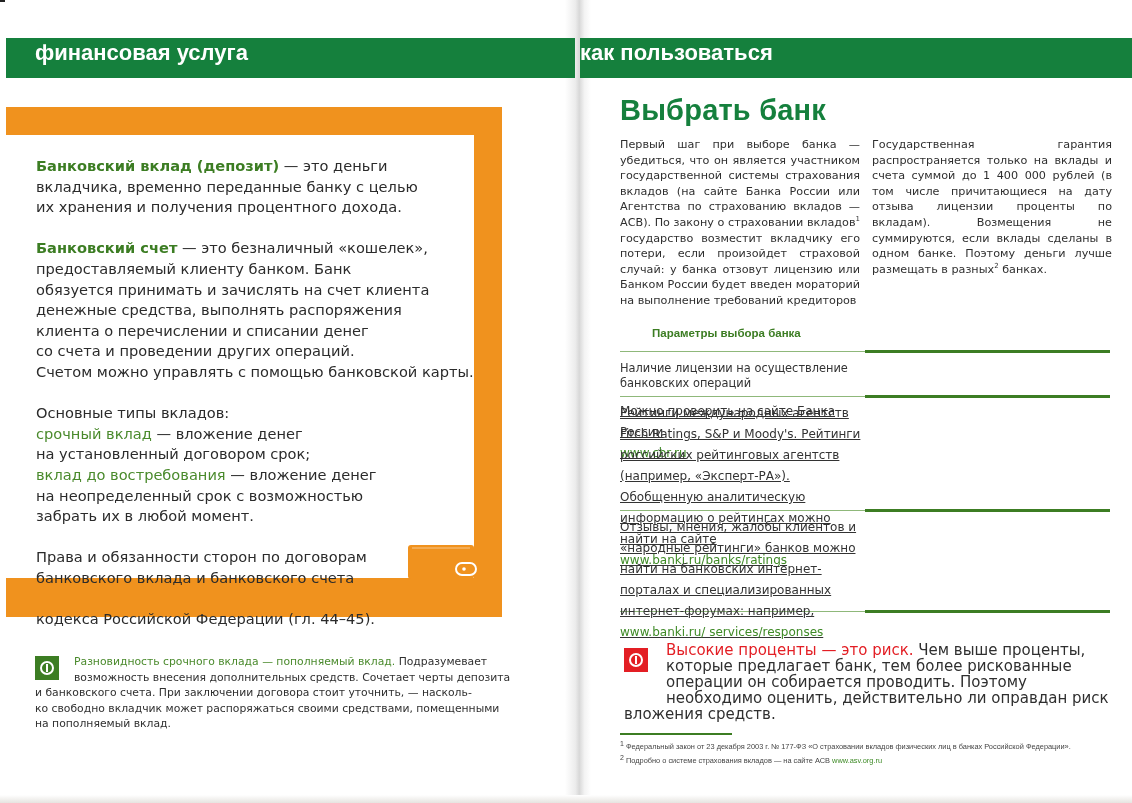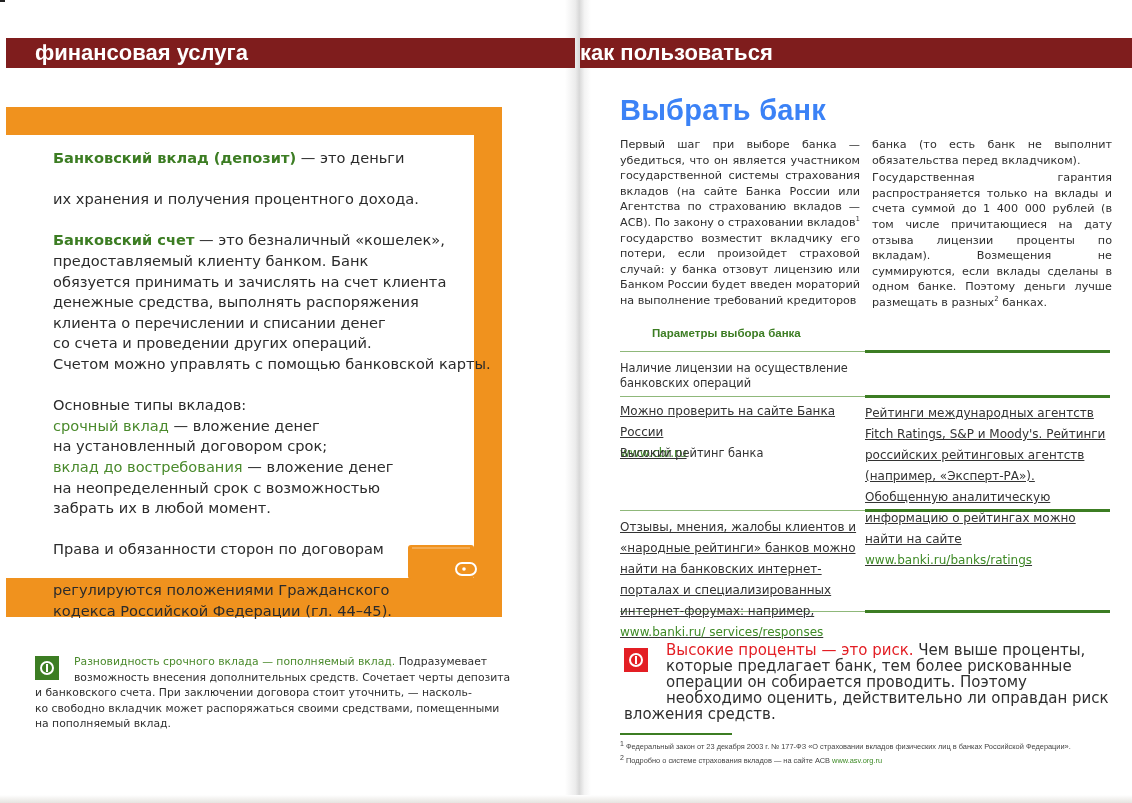--- a/index.html
+++ b/index.html
@@ -9,54 +9,54 @@
   
   .page { position: absolute; top: 0; height: 803px; background: #fff; }
   .page-left { left: 0; width: 575px; }
   .page-right { left: 580px; width: 552px; }
   .fold { position: absolute; left: 565px; top: 0; width: 26px; height: 803px;
           background: linear-gradient(to right, #fff 0%, #ececec 40%, #d8d8d8 55%, #f3f3f3 75%, #fff 100%); }
   .bottom-edge { position: absolute; left: 0; bottom: 0; width: 1132px; height: 8px;
           background: linear-gradient(to bottom, #fff, #e6e4e0); }
 
   
-  .section-bar { position: absolute; top: 38px; height: 30px; background: #7f1d1d; color: #fff;
+  .section-bar { position: absolute; top: 38px; height: 40px; background: #15803d; color: #fff;
                  font-family: "Liberation Sans", sans-serif; font-weight: bold; font-size: 22px;
                  line-height: 30px; }
   .bar-left { left: 6px; width: 569px; padding-left: 29px; }
   .bar-right { left: 580px; width: 552px; }
 
   
   .orange-top { position: absolute; left: 6px; top: 107px; width: 468px; height: 28px; background: #f0921e; }
   .orange-right { position: absolute; left: 474px; top: 107px; width: 28px; height: 510px; background: #f0921e; }
   .orange-bottom { position: absolute; left: 6px; top: 578px; width: 496px; height: 39px; background: #f0921e; }
 
   .wallet { position: absolute; left: 408px; top: 545px; width: 70px; height: 34px; }
 
-  .left-body { position: absolute; left: 36px; top: 148px; width: 440px;
-               font-family: "DejaVu Sans", sans-serif; font-size: 14.6px; line-height: 20.6px; color: #2b2b2b; margin-left: 17px; }
+  .left-body { position: absolute; left: 36px; top: 156px; width: 440px;
+               font-family: "DejaVu Sans", sans-serif; font-size: 14.6px; line-height: 20.6px; color: #2b2b2b; }
   .left-body p { margin-bottom: 20.6px; }
   .green-bold { color: #3c7d23; font-weight: bold; }
   .green { color: #4a8a2c; }
 
   
   .note-left { position: absolute; left: 35px; top: 654px; width: 480px;
                font-size: 10.8px; line-height: 15.6px; color: #2f2f2f; }
   .info-icon { float: left; width: 24px; height: 24px; margin: 2px 15px 4px 0;
                display: flex; align-items: center; justify-content: center; }
   .info-icon.green-bg { background: #3c7d23; }
   .info-icon.red-bg { background: #e31e24; }
   .info-icon .ring { width: 14px; height: 14px; border: 2px solid #fff; border-radius: 50%;
                      display: flex; align-items: center; justify-content: center; }
   .info-icon .ring span { display: block; width: 2px; height: 8px; background: #fff; }
   .note-left .lead { color: #4a8a2c; }
 
   
   .page-title { position: absolute; left: 620px; top: 94px; font-family: "Liberation Sans", sans-serif;
-                font-weight: bold; font-size: 29px; color: #3b82f6; letter-spacing: 0.2px; }
+                font-weight: bold; font-size: 29px; color: #15803d; letter-spacing: 0.2px; }
   .col { position: absolute; top: 137px; width: 240px; font-size: 11.2px; line-height: 15.6px;
          color: #2f2f2f; text-align: justify; }
   .col-1 { left: 620px; }
   .col-2 { left: 872px; }
   .col p + p { margin-top: 2px; }
   sup { font-size: 7px; vertical-align: super; line-height: 0; }
 
   .params-title { position: absolute; left: 620px; top: 327px; font-family: "Liberation Sans", sans-serif;
                   font-weight: bold; font-size: 11.5px; color: #3c7d23; padding-left: 32px; }
   .params-table { position: absolute; left: 620px; top: 351px; width: 490px; }
@@ -102,21 +102,21 @@
 <svg class="wallet" viewBox="0 0 70 34">
   <rect x="0" y="0" width="66" height="34" rx="3" fill="#f0921e"></rect>
   <line x1="4" y1="3" x2="62" y2="3" stroke="#fff" stroke-width="0.8" opacity="0.6"></line>
   <rect x="48" y="18" width="20" height="12" rx="6" fill="#f0921e" stroke="#fff" stroke-width="2"></rect>
   <circle cx="56" cy="24" r="1.8" fill="#fff"></circle>
 </svg>
 
 <div class="left-body">
   <p>
     <span class="green-bold">Банковский вклад (депозит)</span><span> — это деньги</span><br>
-    <br>
+    <span>вкладчика, временно переданные банку с целью</span><br>
     <span>их хранения и получения процентного дохода.</span>
   </p>
   <p>
     <span class="green-bold">Банковский счет</span><span> — это безналичный «кошелек»,</span><br>
     <span>предоставляемый клиенту банком. Банк</span><br>
     <span>обязуется принимать и зачислять на счет клиента</span><br>
     <span>денежные средства, выполнять распоряжения</span><br>
     <span>клиента о перечислении и списании денег</span><br>
     <span>со счета и проведении других операций.</span><br>
     <span>Счетом можно управлять с помощью банковской карты.</span>
@@ -124,22 +124,22 @@
   <p>
     <span>Основные типы вкладов:</span><br>
     <span class="green">срочный вклад</span><span> — вложение денег</span><br>
     <span>на установленный договором срок;</span><br>
     <span class="green">вклад до востребования</span><span> — вложение денег</span><br>
     <span>на неопределенный срок с возможностью</span><br>
     <span>забрать их в любой момент.</span>
   </p>
   <p>
     <span>Права и обязанности сторон по договорам</span><br>
+    <span>банковского вклада и банковского счета</span><br>
     <br>
-    <span>регулируются положениями Гражданского</span><br>
     <span>кодекса Российской Федерации (гл. 44–45).</span>
   </p>
 </div>
 
 <div class="note-left">
   <div class="info-icon green-bg">
       <div class="ring">
         <span></span>
       </div>
     </div>
@@ -150,32 +150,30 @@
   <span>на пополняемый вклад.</span>
 </div>
 
 <div class="section-bar bar-right">как пользоваться</div>
 <div class="page-title">Выбрать банк</div>
 
 <div class="col col-1">
   <p><span>Первый шаг при выборе банка — убедиться, что он является участником государственной системы страхования вкладов (на сайте Банка России или Агентства по страхованию вкладов — АСВ). По закону о страховании вкладов</span><sup>1</sup><span> государство возместит вкладчику его потери, если произойдет страховой случай: у банка отзовут лицензию или Банком России будет введен мораторий на выполнение требований кредиторов</span></p>
 </div>
 <div class="col col-2">
-  <p>банка (то есть банк не выполнит обязательства перед вкладчиком).</p>
   <p><span>Государственная гарантия распространяется только на вклады и счета суммой до 1 400 000 рублей (в том числе причитающиеся на дату отзыва лицензии проценты по вкладам). Возмещения не суммируются, если вклады сделаны в одном банке. Поэтому деньги лучше размещать в разных</span><sup>2</sup><span> банках.</span></p>
 </div>
 
 <div class="params-title">Параметры выбора банка</div>
 <div class="params-table">
   <div class="prow r1">
     <div class="pcell-l">Наличие лицензии на осуществление банковских операций</div>
     <div class="pcell-r"><span>Можно проверить на сайте Банка России</span><br><span class="link">www.cbr.ru</span></div>
   </div>
   <div class="prow r2">
-    <div class="pcell-l">Высокий рейтинг банка</div>
     <div class="pcell-r"><span>Рейтинги международных агентств Fitch Ratings, S&amp;P и Moody's. Рейтинги российских рейтинговых агентств (например, «Эксперт-РА»). Обобщенную аналитическую информацию о рейтингах можно найти на сайте</span> <span class="link">www.banki.ru/banks/ratings</span></div>
   </div>
   <div class="prow r3 last">
     <div class="pcell-r"><span>Отзывы, мнения, жалобы клиентов и «народные рейтинги» банков можно найти на банковских интернет-порталах и специализированных интернет-форумах: например,</span> <span class="link">www.banki.ru/ services/responses</span></div>
   </div>
 </div>
 
 <div class="note-right">
   <div class="info-icon red-bg">
       <div class="ring">

